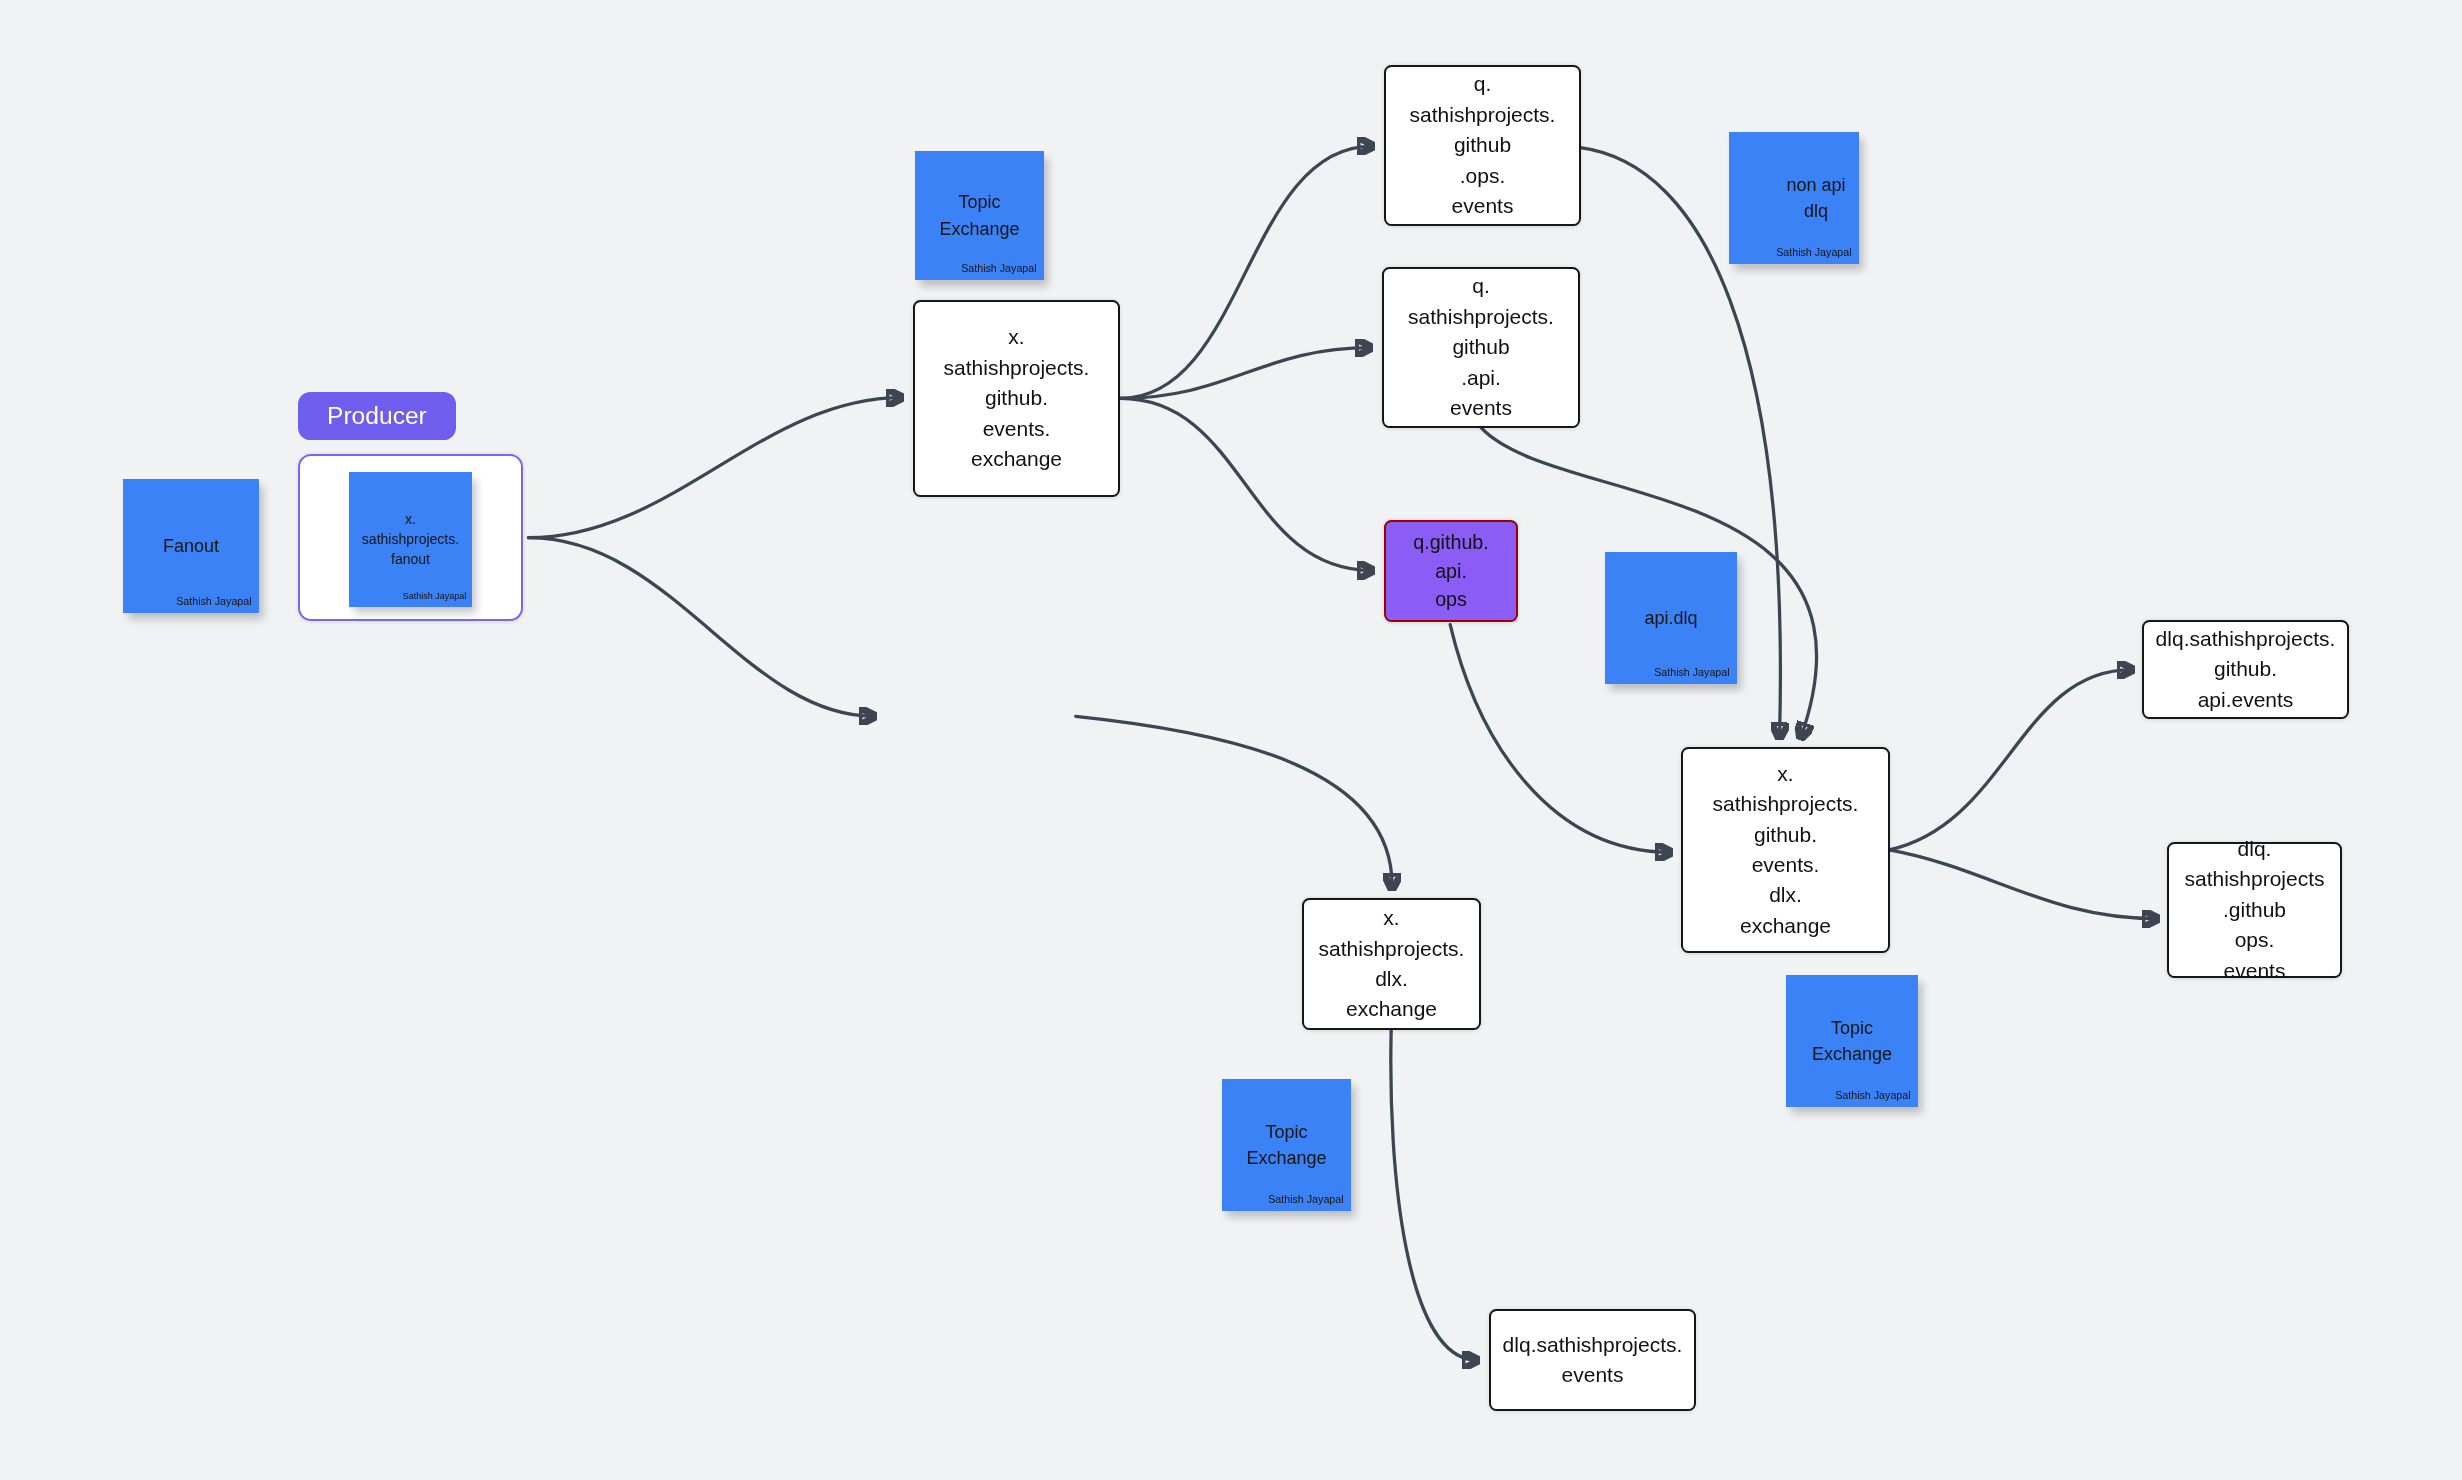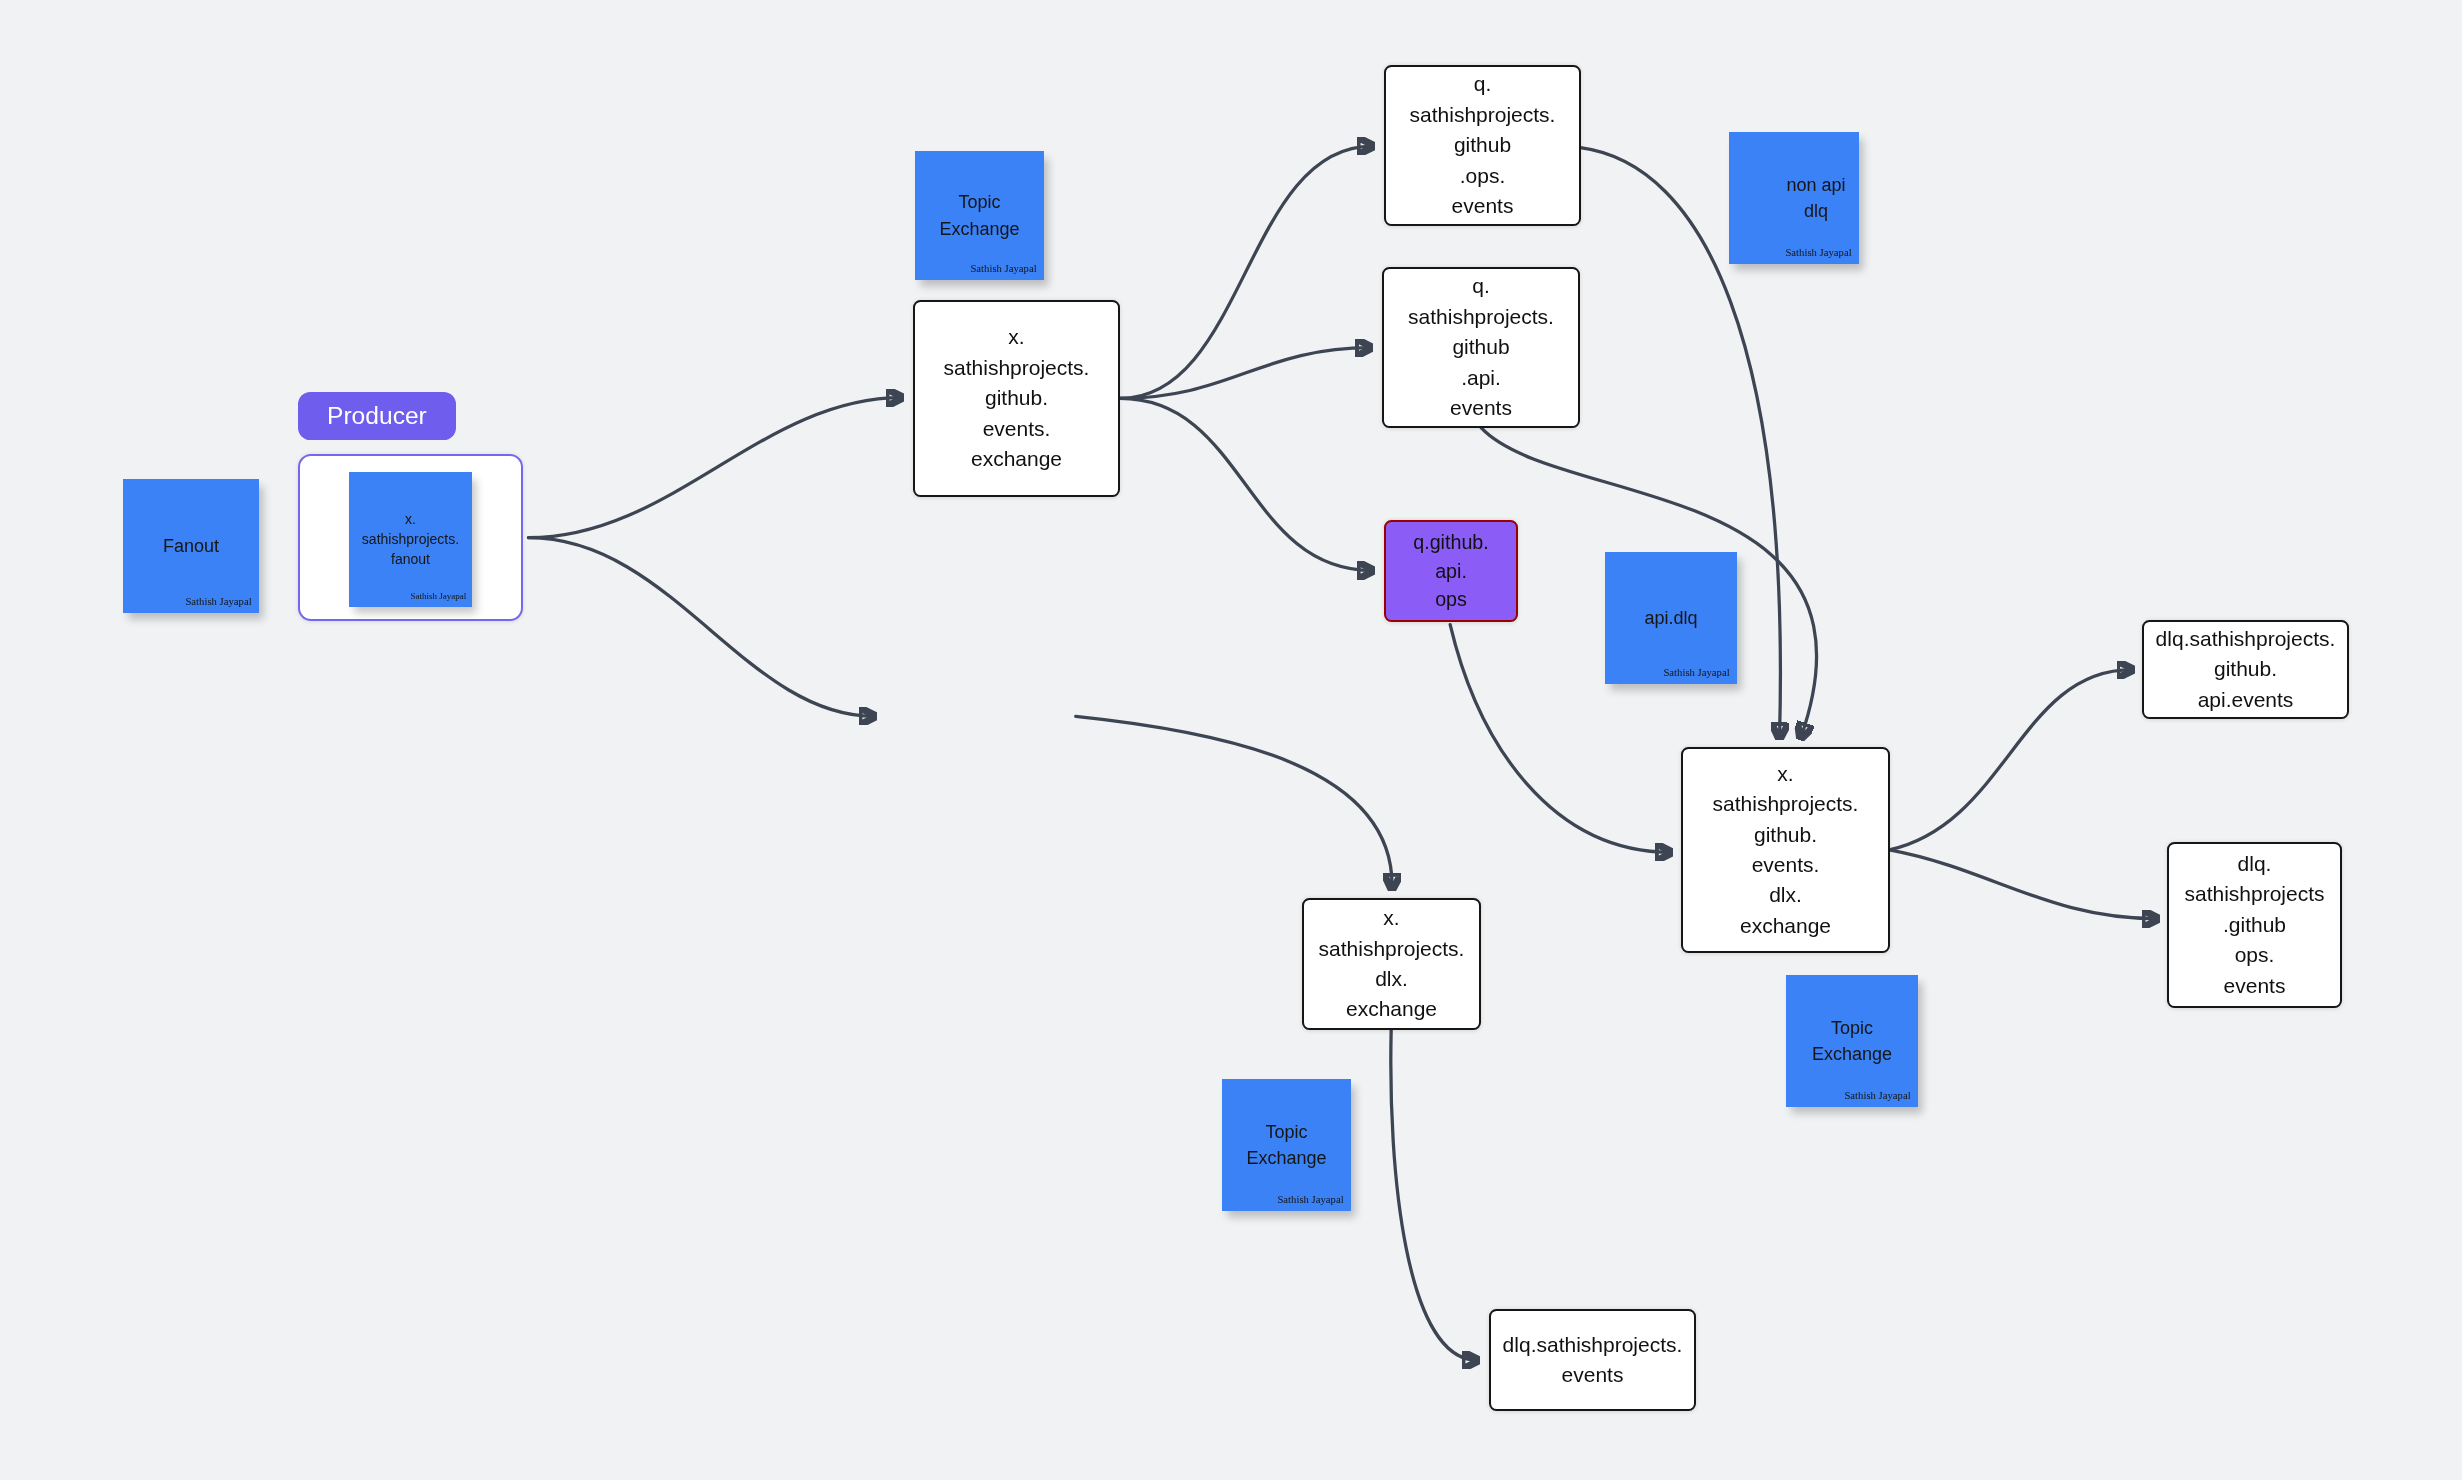--- a/index.html
+++ b/index.html
@@ -45,21 +45,20 @@
     box-shadow: 4.9px 6.6px 8.2px rgba(0,0,0,0.22);
   }
   .sticky-label { white-space: pre-line; }
   .sticky .author {
     position: absolute;
     right: 7.4px;
     bottom: 6.6px;
     font-size: 10.7px;
     line-height: 1;
     white-space: nowrap;
-    font-family: Liberation Serif, serif;
   }
   .sticky.small { font-size: 14px; }
   .sticky.small .author { font-size: 9px; right: 5.7px; bottom: 5.7px; }
 
   .producer-pill {
     position: absolute;
     left: 298px;
     top: 392px;
     height: 48px;
     padding: 0 29px;
@@ -190,21 +189,21 @@
 dlx.
 exchange</span>
   </div>
 
   <div class="node" style="left:2142px; top:620px; width:207px; height:99px;">
     <span class="node-label">dlq.sathishprojects.
 github.
 api.events</span>
   </div>
 
-  <div class="node" style="left:2167px; top:842px; width:175px; height:166px;">
+  <div class="node" style="left:2167px; top:842px; width:175px; height:136px;">
     <span class="node-label">dlq.
 sathishprojects
 .github
 ops.
 events</span>
   </div>
 
   <div class="node" style="left:1302px; top:898px; width:179px; height:132px;">
     <span class="node-label">x.
 sathishprojects.

